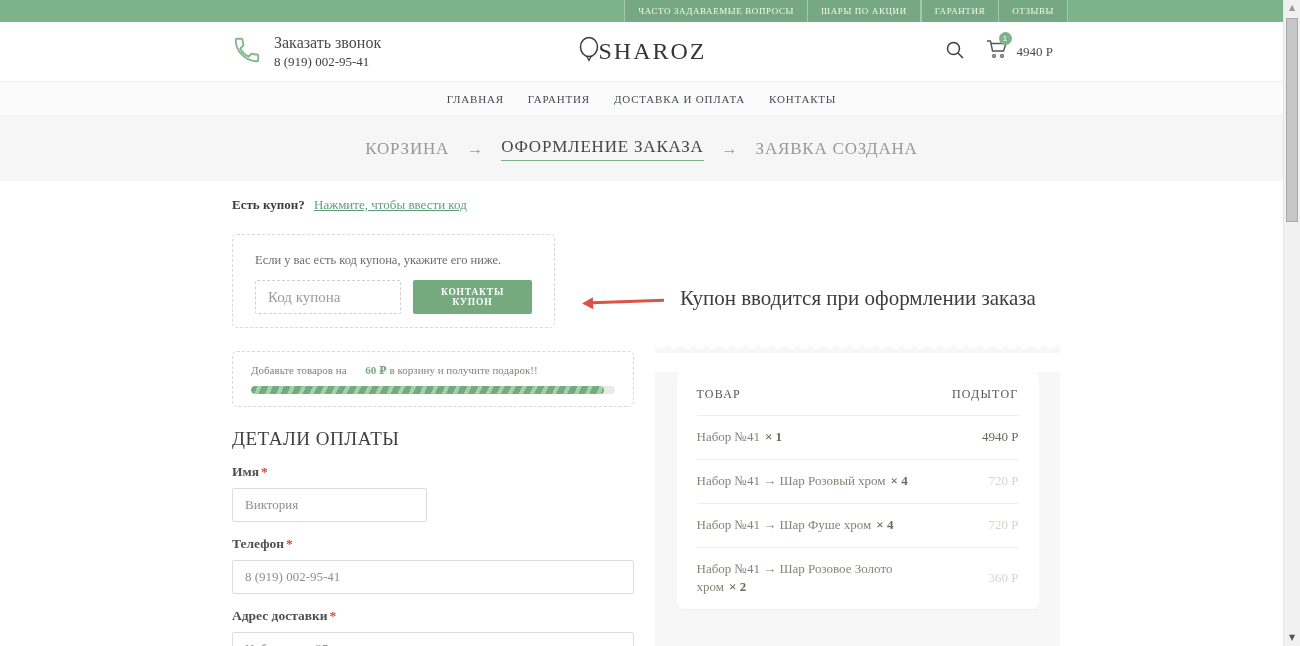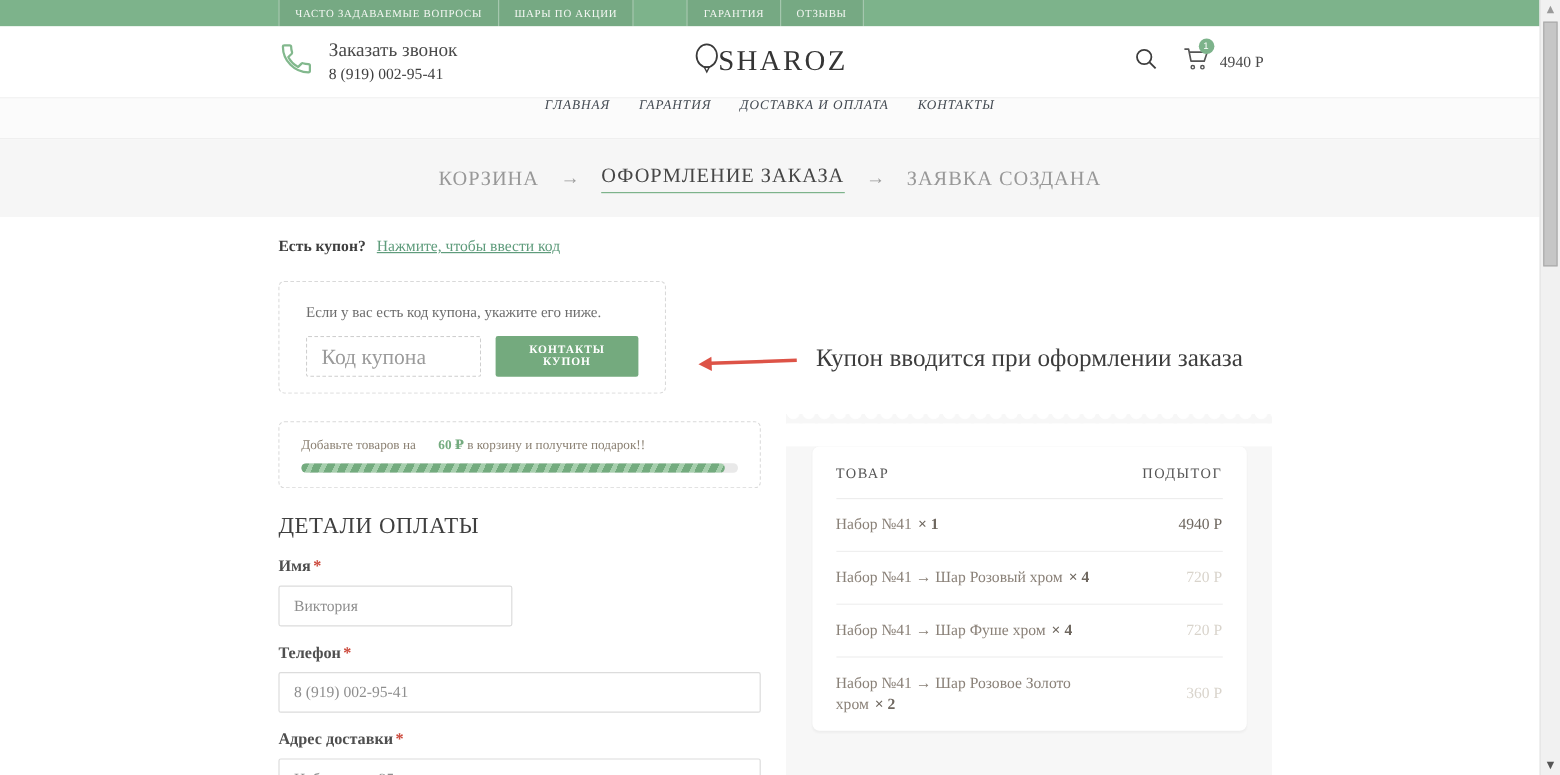--- a/index.html
+++ b/index.html
@@ -1,21 +1,21 @@
 <!DOCTYPE html>
 <html><head>
 <meta charset="utf-8">
 <style>
   * { margin:0; padding:0; box-sizing:border-box; }
   html,body { width:1300px; height:646px; overflow:hidden; background:#fff;
     font-family:"Liberation Serif","DejaVu Serif",serif; }
   .page { position:relative; width:1283px; height:646px; }
 
   
-  .topbar { height:22px; background:#7db38b; display:flex; justify-content:flex-start;gap:44px; }
+  .topbar { height:22px; background:#7db38b; display:flex; justify-content:flex-end; }
   .topbar-left { margin-left:232px; display:flex; }
   .topbar-right { margin-right:215px; display:flex; }
   .topbar-item { background:rgba(0,0,0,0.055); border-left:1px solid rgba(255,255,255,0.35);
     padding:0 13px; line-height:22px; font-size:9px; letter-spacing:.6px; color:#f4f7f3;
     cursor:pointer; white-space:nowrap; }
   .topbar-item:last-child { border-right:1px solid rgba(255,255,255,0.35); }
 
   
   .header { height:60px; display:flex; align-items:center; position:relative;
     border-bottom:1px solid #f0f0f0; background:#fff; }
@@ -28,21 +28,21 @@
   .logo-text { font-size:24px; letter-spacing:2px; color:#353535; font-weight:500; }
   .header-actions { position:absolute; right:230px; display:flex; align-items:center; gap:20px; }
   .cart-wrap { position:relative; display:flex; align-items:center; gap:8px; cursor:pointer; }
   .cart-badge { position:absolute; top:-7px; left:14px; width:13px; height:13px; border-radius:50%;
     background:#7db38b; color:#fff; font-size:8px; line-height:13px; text-align:center;
     font-family:"Liberation Sans",sans-serif; }
   .cart-total { font-size:13px; color:#4a4a4a; }
 
   
   .nav { height:34px; background:#fbfbfb; border-bottom:1px solid #efefef;
-    display:flex; justify-content:center; align-items:flex-start; gap:24px;font-style:italic; }
+    display:flex; justify-content:center; align-items:center; gap:24px; }
   .nav-item { font-size:11px; letter-spacing:.8px; color:#434a52; cursor:pointer; }
 
   
   .crumbband { height:65px; background:#f6f6f6; display:flex; justify-content:center; align-items:center; gap:18px; }
   .crumb { font-size:17px; letter-spacing:.8px; color:#989898; }
   .crumb.active { color:#464646; border-bottom:1px solid #7db38b; padding-bottom:3px; cursor:pointer; }
   .crumb-arrow { font-size:16px; color:#9a9a9a; }
 
   
   .main { position:relative; height:465px; background:#fff; }
@@ -50,21 +50,21 @@
 
   .coupon-question { margin-top:16px; font-size:13px; }
   .coupon-question b { color:#3d3d3d; }
   .coupon-link { color:#5f9c7c; text-decoration:underline; cursor:pointer; margin-left:6px; }
 
   .coupon-box { margin-top:21px; width:323px; height:94px; border:1px dashed #d9d9d9;
     border-radius:5px; padding:18px 22px 0; }
   .coupon-hint { font-size:12.5px; color:#6d6d6d; }
   .coupon-row { display:flex; margin-top:12px; gap:12px; }
   .coupon-input { width:146px; height:34px; border:1px dashed #cfcfcf; border-radius:2px;
-    padding:0 12px; font-size:18px; color:#8f8f8f; font-family:inherit; outline:none; }
+    padding:0 12px; font-size:15px; color:#8f8f8f; font-family:inherit; outline:none; }
   .coupon-input::placeholder { color:#9b9b9b; }
   .apply-btn { height:34px; background:#74aa7e; border:none; border-radius:2px; color:#fff;
     font-size:9.5px; font-weight:bold; letter-spacing:.8px; padding:0 15px; cursor:pointer;
     font-family:inherit; }
 
   .gift-box { margin-top:23px; width:402px; height:56px; border:1px dashed #d9d9d9;
     border-radius:5px; padding:12px 18px 0; }
   .gift-text { font-size:11px; color:#8b8173; }
   .gift-amount { color:#74ab7f; font-weight:bold;margin-left:16px; }
   .gift-track { margin-top:9px; width:364px; height:8px; border-radius:4px; background:#e9e9e9; overflow:hidden; }

